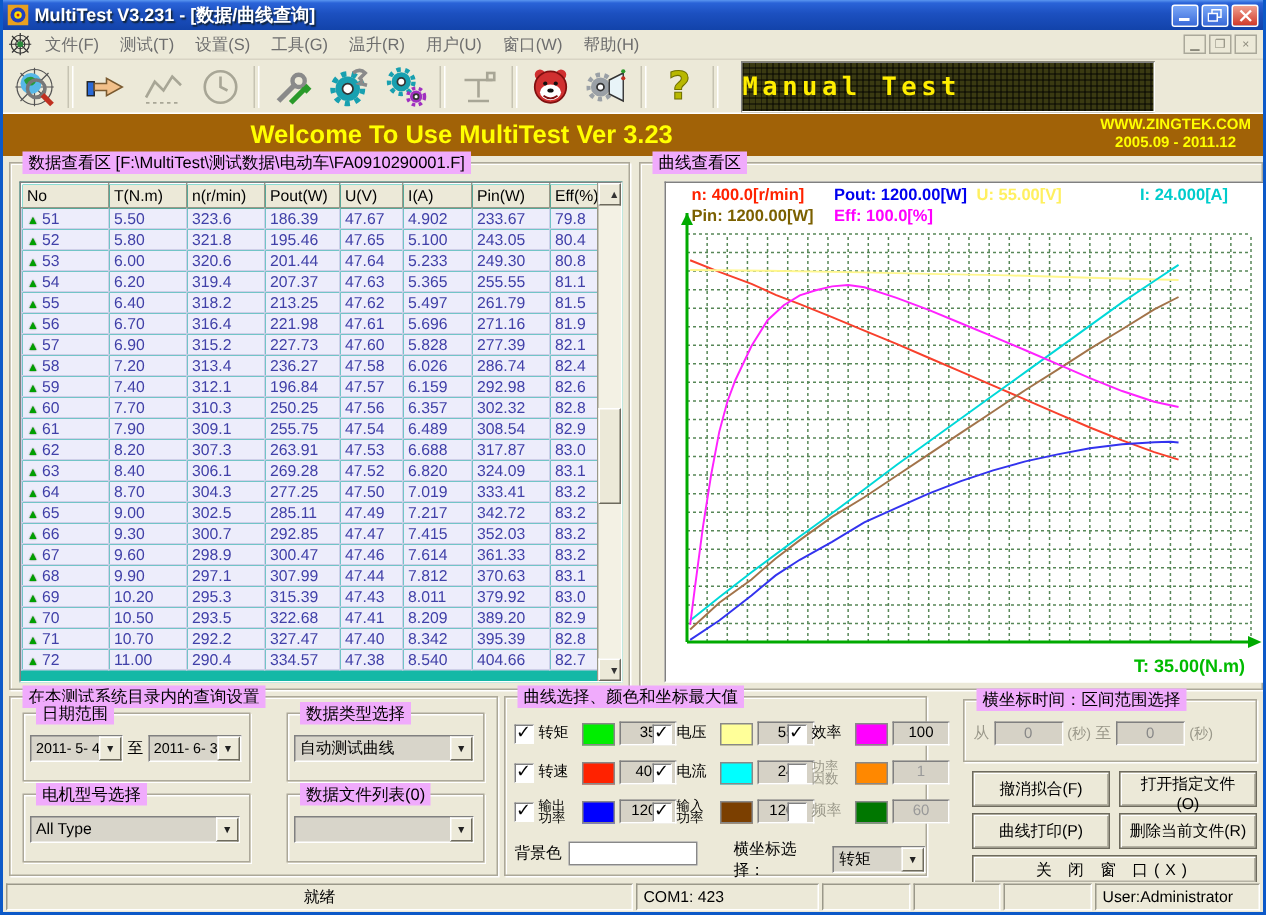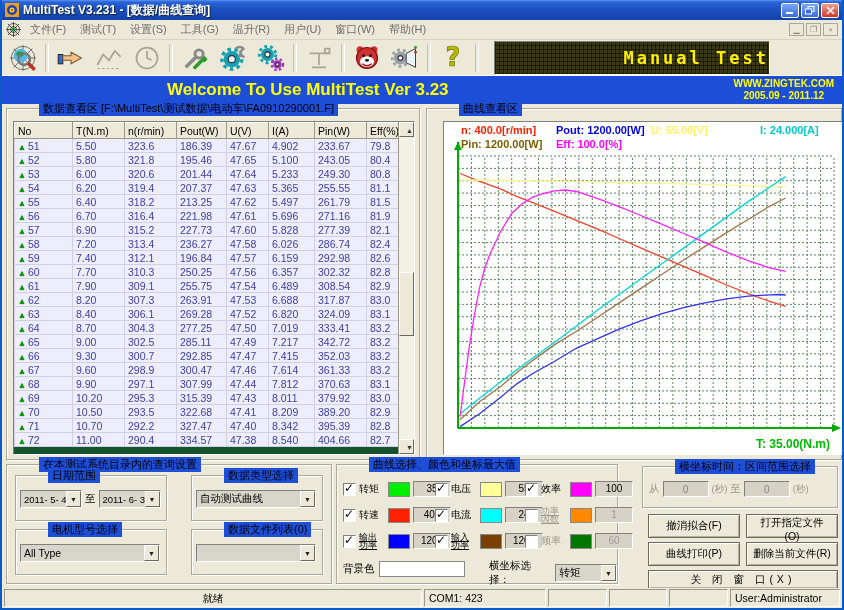--- a/index.html
+++ b/index.html
@@ -26,31 +26,31 @@
   .toolbar{position:absolute;left:0;top:40px;width:100%;height:36px;background:#ECE9D8;border-bottom:1px solid #fff;
     display:flex;align-items:center;padding:0 2px;box-sizing:border-box;}
   .tbtn{width:38px;height:32px;background:transparent;border:1px solid transparent;padding:0;display:flex;align-items:center;justify-content:center;}
   .tsep{width:2px;height:28px;margin:0 3px;border-left:1px solid #c6c3b2;border-right:1px solid #fff;}
   .led{margin-left:12px;width:274px;height:32px;border:1px solid;border-color:#808080 #fff #fff #808080;
     background:
       repeating-linear-gradient(90deg,rgba(0,0,0,.45) 0 1px,transparent 1px 4px),
       repeating-linear-gradient(0deg,rgba(0,0,0,.45) 0 1px,transparent 1px 4px),
       #3a3a12;
     color:#ffee00;font-family:"DejaVu Sans Mono","Liberation Mono",monospace;font-weight:bold;font-size:17px;
-    display:flex;align-items:center;justify-content:flex-end;letter-spacing:3px;}
-  
-  .banner{position:absolute;left:0;top:76px;width:100%;height:28px;background:#1d4ed8;display:flex;align-items:center;box-sizing:border-box;}
+    display:flex;align-items:center;justify-content:flex-start;letter-spacing:3px;}
+  
+  .banner{position:absolute;left:0;top:76px;width:100%;height:28px;background:#a16207;display:flex;align-items:center;box-sizing:border-box;}
   .banner-title{color:#FFFF00;font-weight:bold;font-size:17px;margin-left:165px;white-space:nowrap;}
   .banner-right{margin-left:auto;margin-right:8px;text-align:center;color:#FFFF00;font-weight:bold;font-size:10px;line-height:12px;}
   
   .content{position:absolute;left:0;top:104px;width:100%;height:484px;background:#ECE9D8;}
   .groupbox{position:absolute;border:1px solid #ACA899;box-shadow:1px 1px 0 #fff, inset 1px 1px 0 #fff;box-sizing:border-box;}
-  .gb-label{position:absolute;top:-8px;left:8px;background:#1d4ed8;padding:0 4px;font-size:11px;color:#000;white-space:nowrap;margin-left:24px;}
-  
-  .table-wrap{position:absolute;left:6px;top:12px;width:402px;height:334px;background:#14532d;border:1px solid;border-color:#808080 #fff #fff #808080;box-sizing:border-box;}
+  .gb-label{position:absolute;top:-8px;left:8px;background:#f0abfc;padding:0 4px;font-size:11px;color:#000;white-space:nowrap;}
+  
+  .table-wrap{position:absolute;left:6px;top:12px;width:402px;height:334px;background:#14b8a6;border:1px solid;border-color:#808080 #fff #fff #808080;box-sizing:border-box;}
   table.grid{border-collapse:collapse;table-layout:fixed;width:386px;font-size:10.5px;}
   table.grid th{height:16px;background:#ECE9D8;font-weight:normal;text-align:left;padding:0 3px;
     border:1px solid;border-color:#fff #9a9889 #9a9889 #fff;box-sizing:border-box;overflow:hidden;white-space:nowrap;}
   table.grid td{height:14px;background:#EDEDFB;color:#4040A8;border:1px solid #cfcfe8;padding:0 3px;
     box-sizing:border-box;overflow:hidden;white-space:nowrap;}
   .row-arrow{color:#00a000;font-size:8px;margin-right:2px;text-shadow:0 0 1px #004000;}
   .vscroll{position:absolute;right:0;top:0;width:15px;height:332px;background:#f3f1e4;border-left:1px solid #9a9889;}
   .sbtn{position:absolute;left:0;width:15px;height:15px;background:#ECE9D8;border:1px solid;border-color:#fff #6d6a5d #6d6a5d #fff;
     font-size:7px;text-align:center;line-height:13px;color:#333;box-sizing:border-box;}
   .sthumb{position:absolute;left:0;top:150px;width:15px;height:64px;background:#ECE9D8;border:1px solid;border-color:#fff #6d6a5d #6d6a5d #fff;box-sizing:border-box;}
@@ -62,21 +62,21 @@
   .sub-gb{position:absolute;border:1px solid #ACA899;box-shadow:1px 1px 0 #fff, inset 1px 1px 0 #fff;box-sizing:border-box;}
   .combo{display:flex;height:18px;border:1px solid;border-color:#808080 #fff #fff #808080;background:#D8D5CA;box-sizing:border-box;align-items:center;}
   .combo .combo-val{flex:1;padding:0 3px;font-size:10.5px;white-space:nowrap;overflow:hidden;}
   .combo .combo-btn{width:15px;height:100%;background:#ECE9D8;border:1px solid;border-color:#fff #6d6a5d #6d6a5d #fff;
     font-size:7px;display:flex;align-items:center;justify-content:center;color:#222;box-sizing:border-box;}
   .cb{width:11px;height:11px;background:#fff;border:1px solid;border-color:#808080 #fff #fff #808080;display:inline-block;
       position:relative;flex:none;box-sizing:content-box;}
   .cb.checked::after{content:"✓";position:absolute;left:0px;top:-3px;font-size:12px;color:#000;font-weight:bold;}
   .sel-cell{position:absolute;display:flex;align-items:center;gap:3px;height:20px;}
   .sel-label{font-size:10px;white-space:nowrap;width:26px;line-height:10px;}
-  .sel-label.two{font-size:9px;line-height:8.5px;text-decoration:underline;}
+  .sel-label.two{font-size:9px;line-height:8.5px;}
   .sel-cell.disabled .sel-label{color:#9a988a;}
   .swatch{width:20px;height:13px;border:1px solid #888;flex:none;}
   .valbox{width:36px;height:14px;background:#D6D2C6;border:1px solid;border-color:#808080 #fff #fff #808080;
     font-size:10px;text-align:center;line-height:14px;flex:none;}
   .sel-cell.disabled .valbox{color:#999;}
   .btn{background:#ECE9D8;border:1px solid #6d6a5d;box-shadow:inset 1px 1px 0 #fff, inset -1px -1px 0 #b5b2a3;
     font-size:10.5px;font-family:inherit;position:absolute;}
   .txtbox{background:#D6D2C6;border:1px solid;border-color:#808080 #fff #fff #808080;font-size:10px;color:#888;
     text-align:center;line-height:15px;display:inline-block;box-sizing:border-box;}
   

